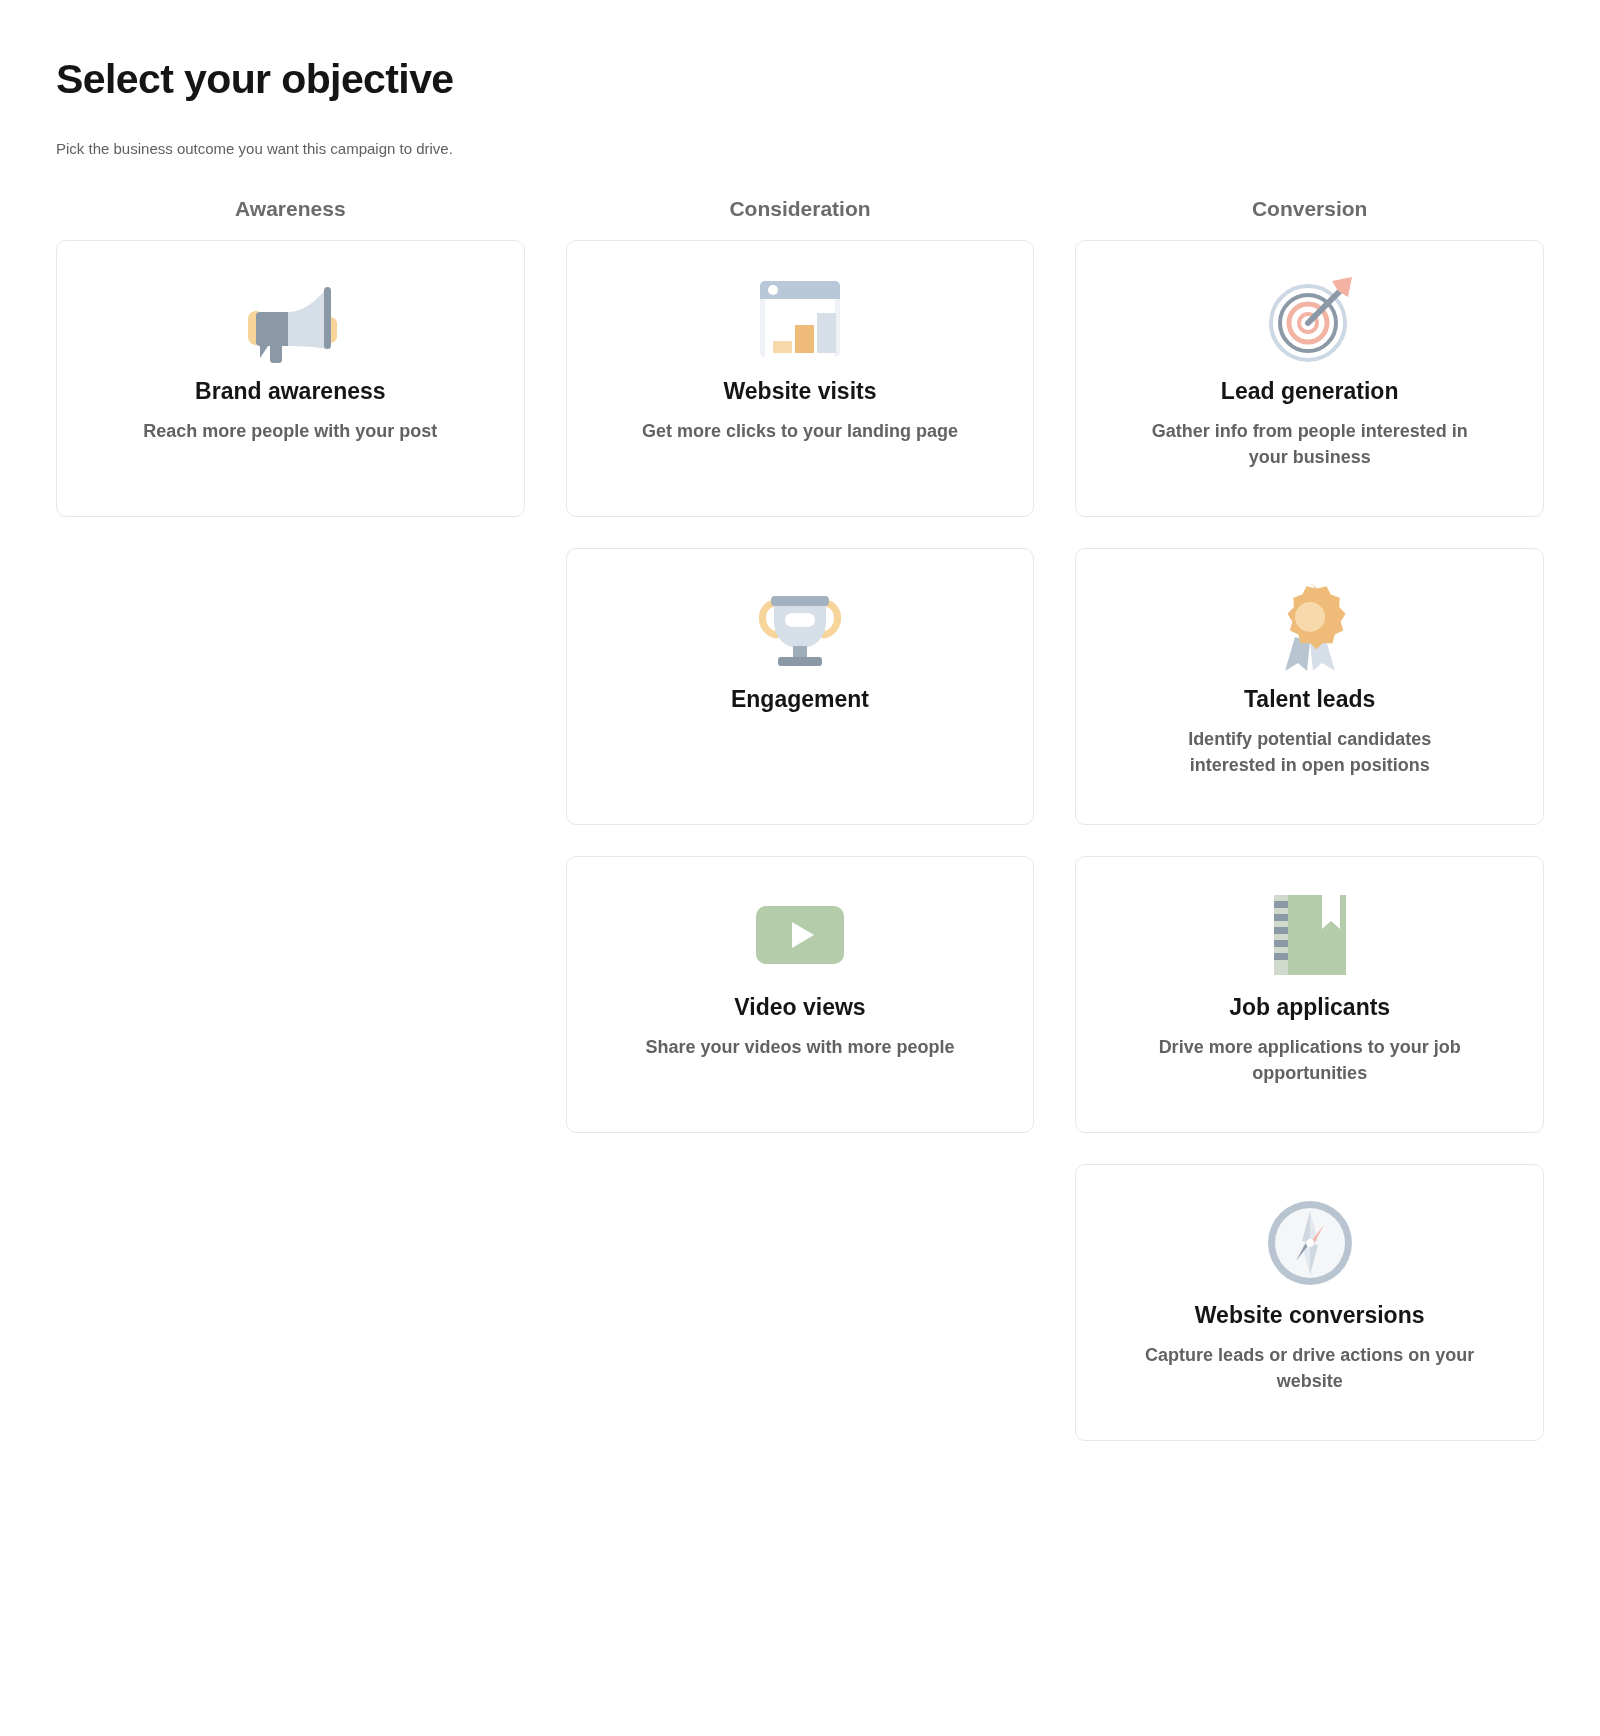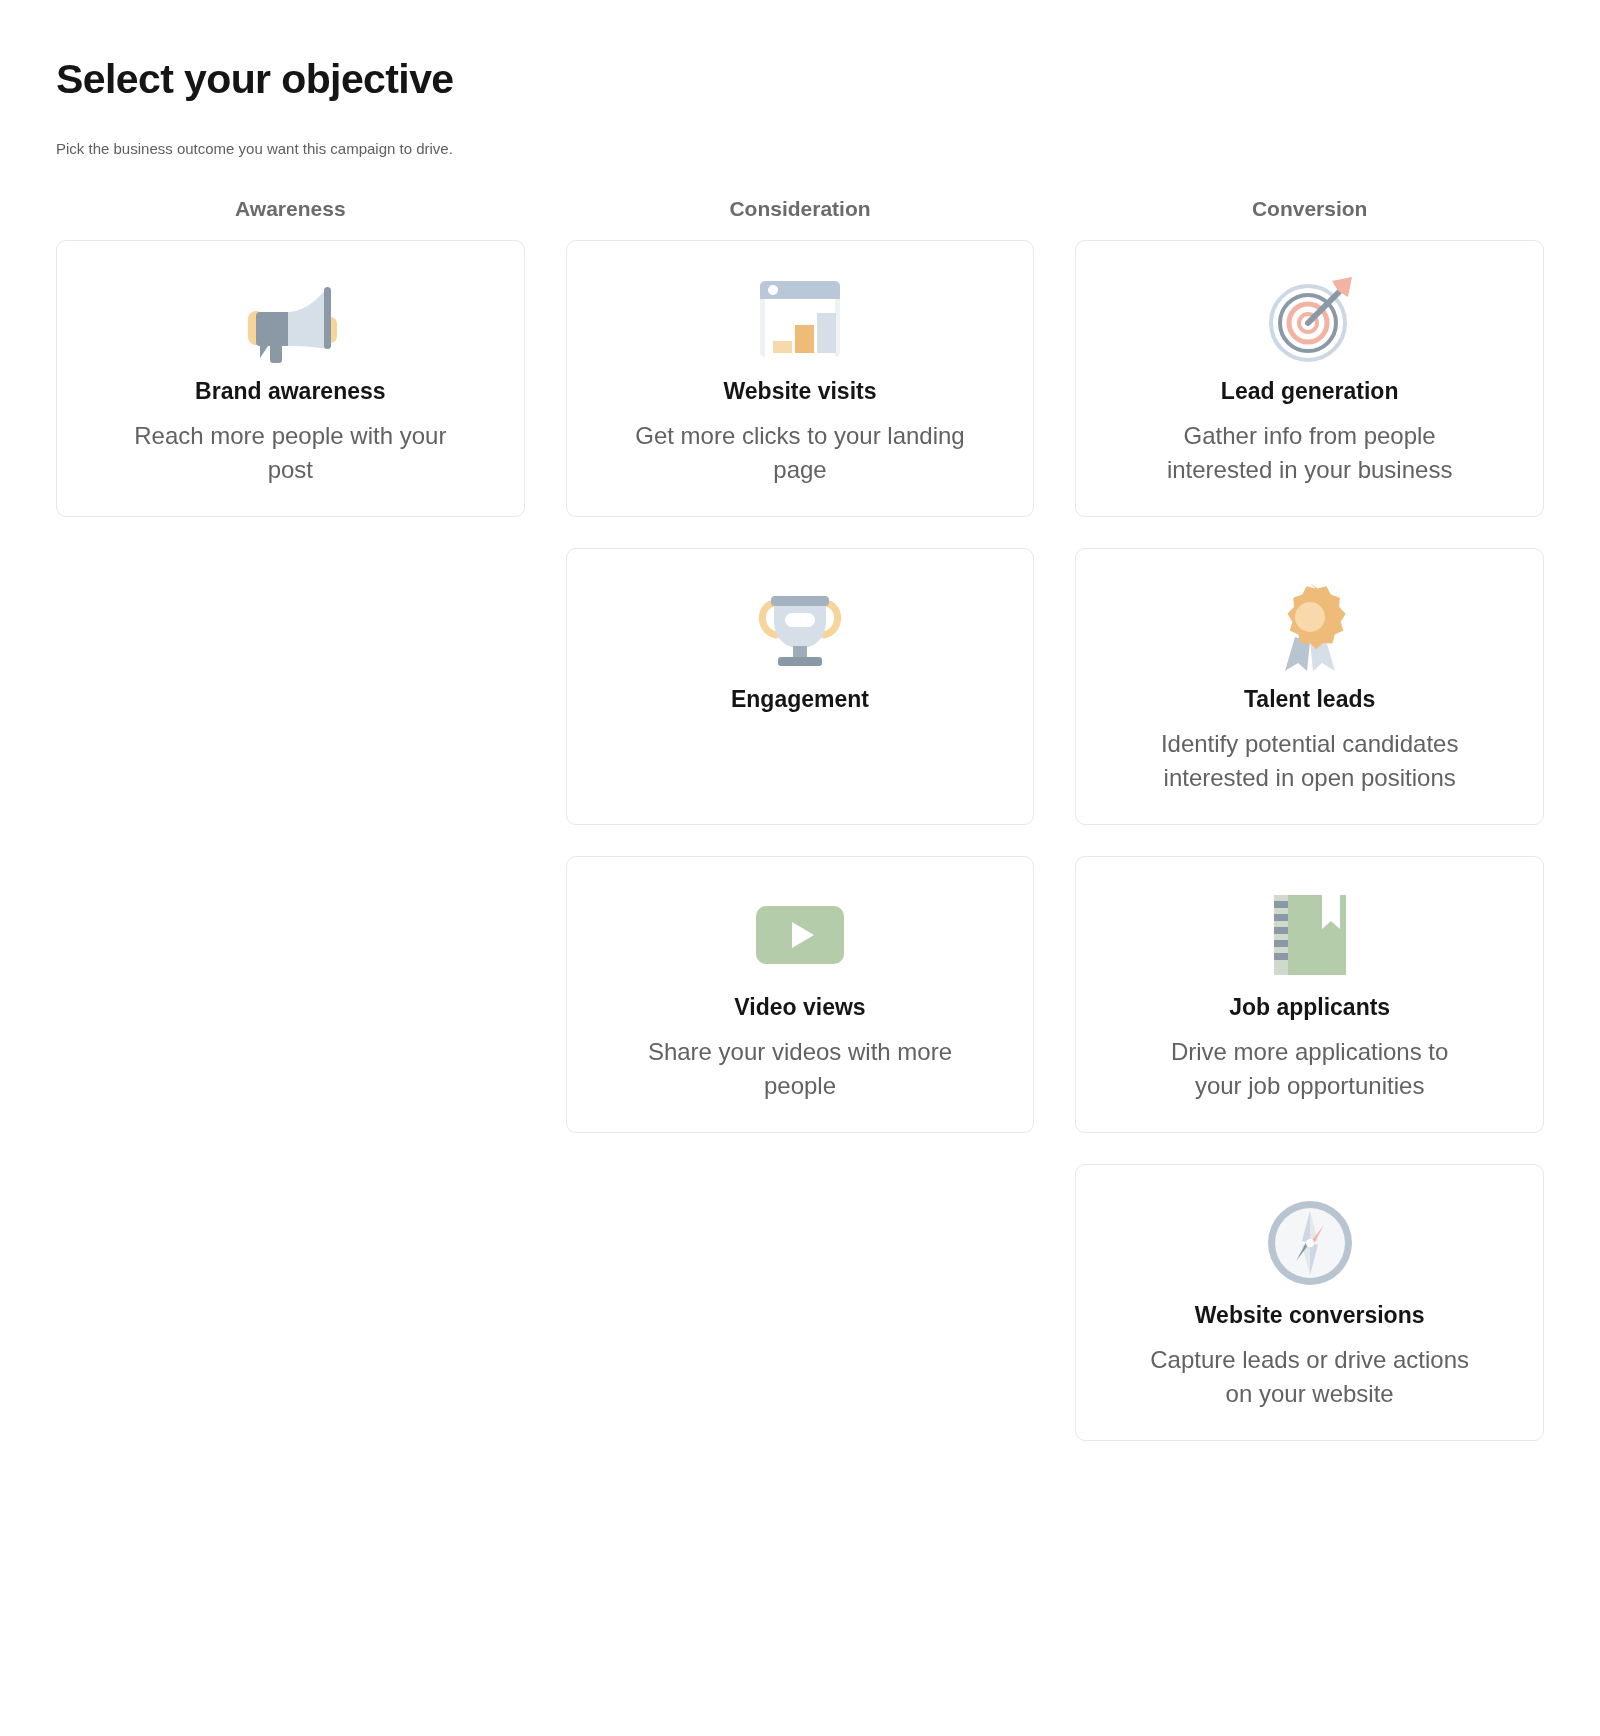--- a/index.html
+++ b/index.html
@@ -73,24 +73,25 @@
     margin-bottom: 6px;
   }
   .card-title {
     font-size: 23px;
     font-weight: bold;
     color: #151515;
     margin-bottom: 14px;
     line-height: 1.25;
   }
   .card-desc {
-    font-size: 24px;
+    font-size: 18px;
     color: #626262;
     line-height: 1.42;
     max-width: 330px;
+    font-weight: bold;
   }
 </style>
 </head>
 <body>
 
 <div class="page">
 
   <h1 class="page-title">Select your objective</h1>
   <p class="page-subtitle">Pick the business outcome you want this campaign to drive.</p>
 

